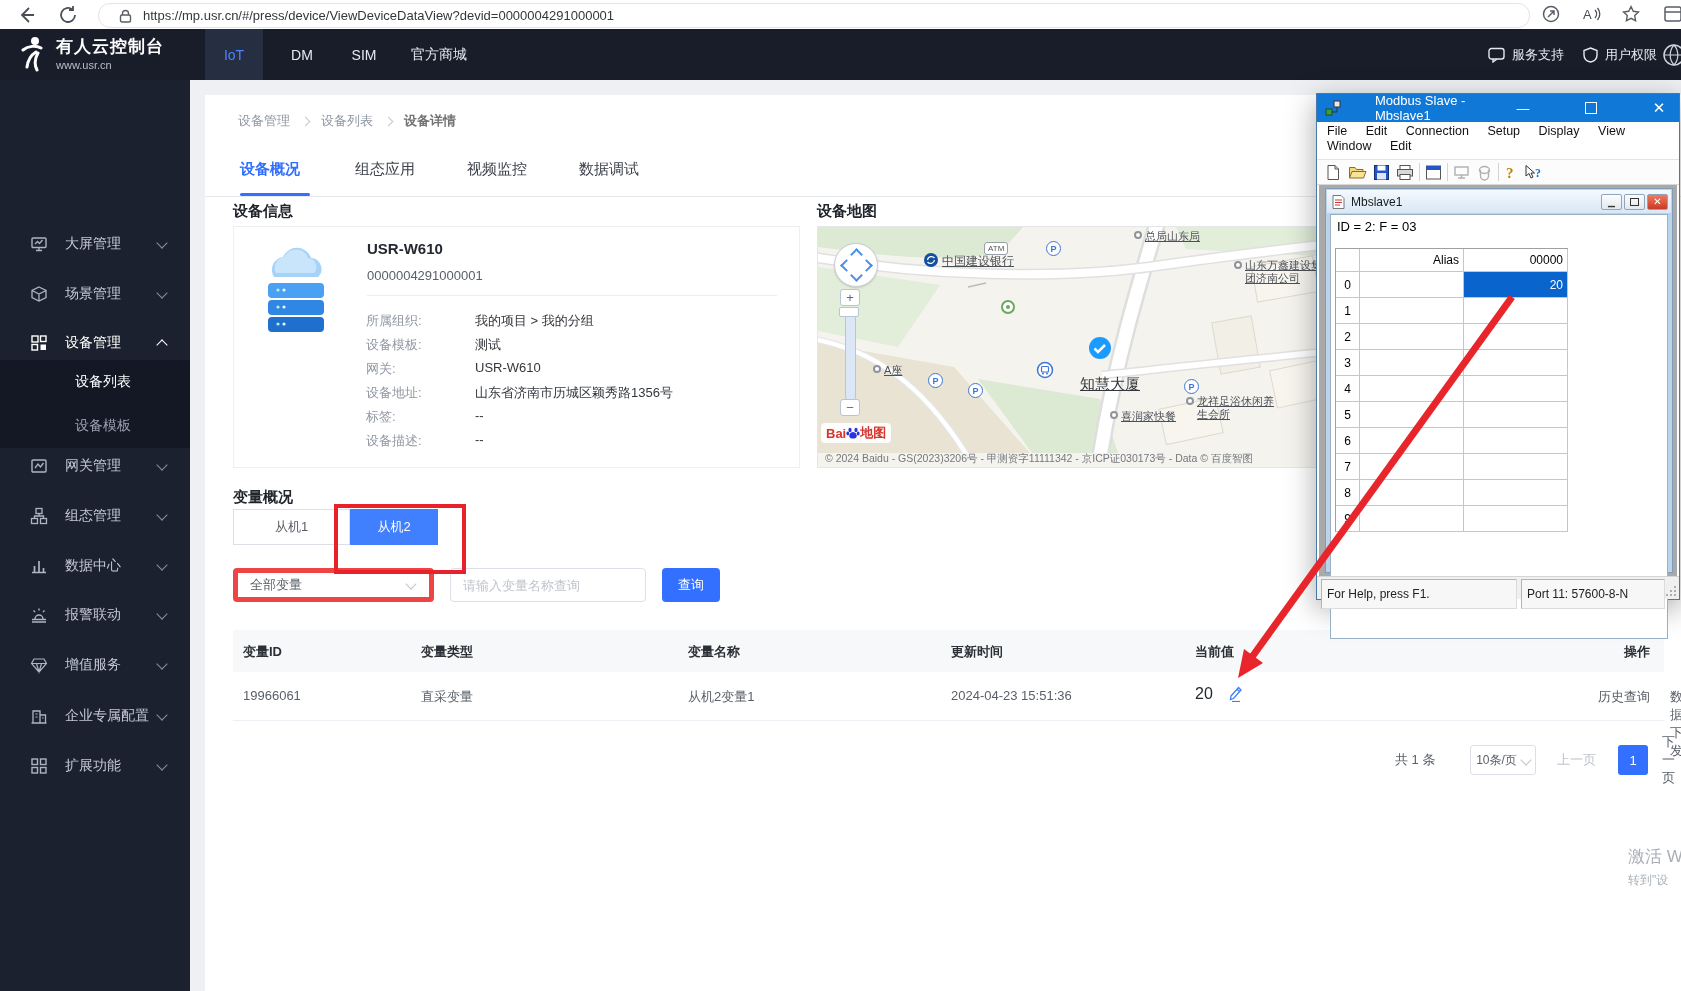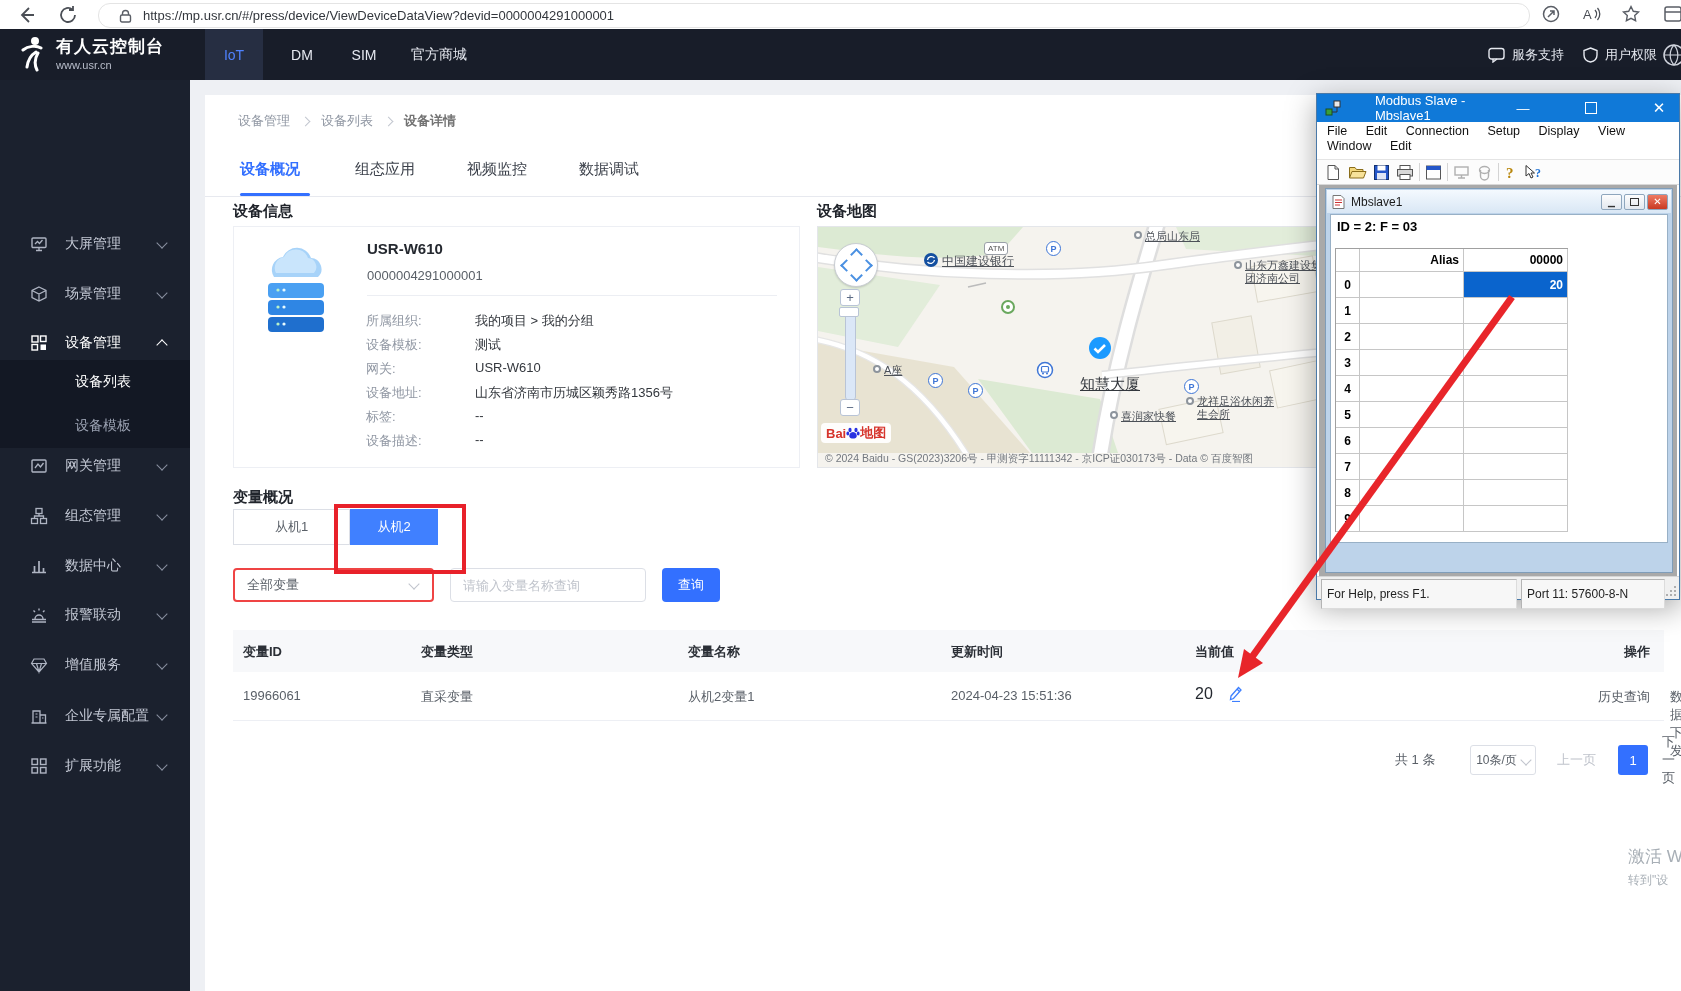--- a/index.html
+++ b/index.html
@@ -53,21 +53,21 @@
   .atm{position:absolute;background:#fff;border:1px solid #9aa0a8;border-radius:3px;font-size:8px;color:#555;padding:1px 3px;}
   .mapctl{position:absolute;width:42px;height:42px;border-radius:50%;background:#fff;border:1px solid #c9cdd3;box-shadow:0 1px 2px rgba(0,0,0,.15);}
   .mapctl i{position:absolute;width:7px;height:7px;border-right:2px solid #4a90e2;border-bottom:2px solid #4a90e2;}
   .zbtn{position:absolute;width:20px;height:17px;background:#fff;border:1px solid #b9c4d6;color:#5b6b85;font-size:13px;line-height:15px;text-align:center;border-radius:3px;box-sizing:border-box;}
   .ztrack{position:absolute;width:9px;background:#dbe7f7;border:1px solid #b9c4d6;border-radius:4px;}
   .zknob{position:absolute;width:20px;height:10px;background:#fff;border:1px solid #b9c4d6;border-radius:2px;box-sizing:border-box;}
   .baidulogo{position:absolute;background:rgba(255,255,255,.92);border-radius:4px;padding:1px 5px;display:flex;align-items:center;font-weight:bold;}
   .attrib{position:absolute;left:825px;top:452px;font-size:10.5px;color:#73787f;white-space:nowrap;}
   
   .slavebtn{position:absolute;height:36px;display:flex;align-items:center;justify-content:center;font-size:13px;box-sizing:border-box;cursor:pointer;}
-  .dropdown{position:absolute;left:233px;top:568px;width:201px;height:34px;border:2px solid #ef4444;border-radius:4px;display:flex;align-items:center;font-size:13px;color:#5a6068;box-sizing:border-box;padding:0 12px;cursor:pointer;}
+  .dropdown{position:absolute;left:233px;top:568px;width:201px;height:34px;border:5px solid #ef4444;border-radius:4px;display:flex;align-items:center;font-size:13px;color:#5a6068;box-sizing:border-box;padding:0 12px;cursor:pointer;}
   .dropdown .chev{margin-right:2px;border-color:#c0c4cc;}
   .searchin{position:absolute;left:450px;top:568px;width:196px;height:34px;border:1px solid #dcdfe6;border-radius:4px;box-sizing:border-box;font-size:13px;padding:0 12px;color:#33373d;font-family:inherit;}
   .searchin::placeholder{color:#c0c4cc;}
   .qbtn{position:absolute;left:662px;top:568px;width:58px;height:34px;background:#3370ff;color:#fff;border:none;border-radius:4px;font-size:13px;cursor:pointer;font-family:inherit;}
   .th{position:absolute;left:233px;top:630px;width:1431px;height:42px;background:#f7f8fa;border-bottom:1px solid #edeff4;}
   .th span{position:absolute;top:13px;font-size:13px;font-weight:bold;color:#2b2f36;}
   .tr{position:absolute;left:233px;top:672px;width:1431px;height:48px;background:#fff;border-bottom:1px solid #edeff4;}
   .tr span{position:absolute;top:16px;font-size:13px;color:#5a6068;}
   .link{color:#3d7fff;cursor:pointer;}
   .pgn{position:absolute;top:745px;height:30px;display:flex;align-items:center;font-size:13px;color:#5a6068;}
@@ -79,21 +79,21 @@
   .mbcap{width:40px;height:28px;display:flex;align-items:center;justify-content:center;color:#fff;font-size:13px;cursor:pointer;}
   .mbmenu{position:absolute;left:0;top:28px;width:100%;height:37px;background:#fff;font-size:12.5px;color:#111;}
   .mbmenu span{display:inline-block;margin-right:15px;cursor:pointer;}
   .mbtools{position:absolute;left:0;top:65px;width:100%;height:26px;background:#fcfcfc;border-top:1px solid #e4e4e4;border-bottom:1px solid #d8d8d8;display:flex;align-items:center;box-sizing:border-box;}
   .tsep{width:1px;height:18px;background:#d4d4d4;margin:0 5px;}
   .mbmdi{position:absolute;left:2px;top:91px;width:358px;height:394px;background:#a9a9a9;}
   .doc{position:absolute;left:6px;top:3px;width:348px;height:385px;background:#bdd3ea;border:1px solid #7f9db9;box-sizing:border-box;}
   .doctitle{position:absolute;left:1px;top:1px;right:1px;height:23px;background:linear-gradient(#f4f9fe,#d9e7f5);display:flex;align-items:center;font-size:12px;color:#1a1a1a;}
   .docbtn{width:21px;height:16px;border:1px solid #8ea6bd;border-radius:2px;background:linear-gradient(#fdfdfd,#e2e8ef);margin-left:2px;display:flex;align-items:center;justify-content:center;font-size:9px;color:#333;box-sizing:border-box;cursor:pointer;}
   .docbtn.close{background:linear-gradient(#ee7b64,#c93a22);color:#fff;font-size:10px;font-weight:bold;}
-  .doccontent{position:absolute;left:4px;top:25px;width:338px;height:329px;background:#fff;border:1px solid #98b0c6;box-sizing:border-box;font-weight:bold;}
+  .doccontent{position:absolute;left:4px;top:25px;width:338px;height:425px;background:#fff;border:1px solid #98b0c6;box-sizing:border-box;}
   .idline{position:absolute;left:6px;top:4px;font-size:13px;color:#000;}
   .grid{position:absolute;left:4px;top:33px;border-top:1px solid #a0a0a0;border-left:1px solid #a0a0a0;}
   .grow{display:flex;}
   .gcell{border-right:1px solid #c6c6c6;border-bottom:1px solid #c6c6c6;font-size:12px;color:#000;box-sizing:border-box;display:flex;align-items:center;}
   .gnum{width:24px;justify-content:center;background:#f4f4f4;}
   .galias{width:104px;justify-content:flex-end;padding-right:4px;}
   .gval{width:104px;justify-content:flex-end;padding-right:4px;}
   .ghead{height:23px;background:#fff;}
   .gbody{height:26px;background:#fff;}
   .gsel{background:#0a64cd;color:#fff;}

